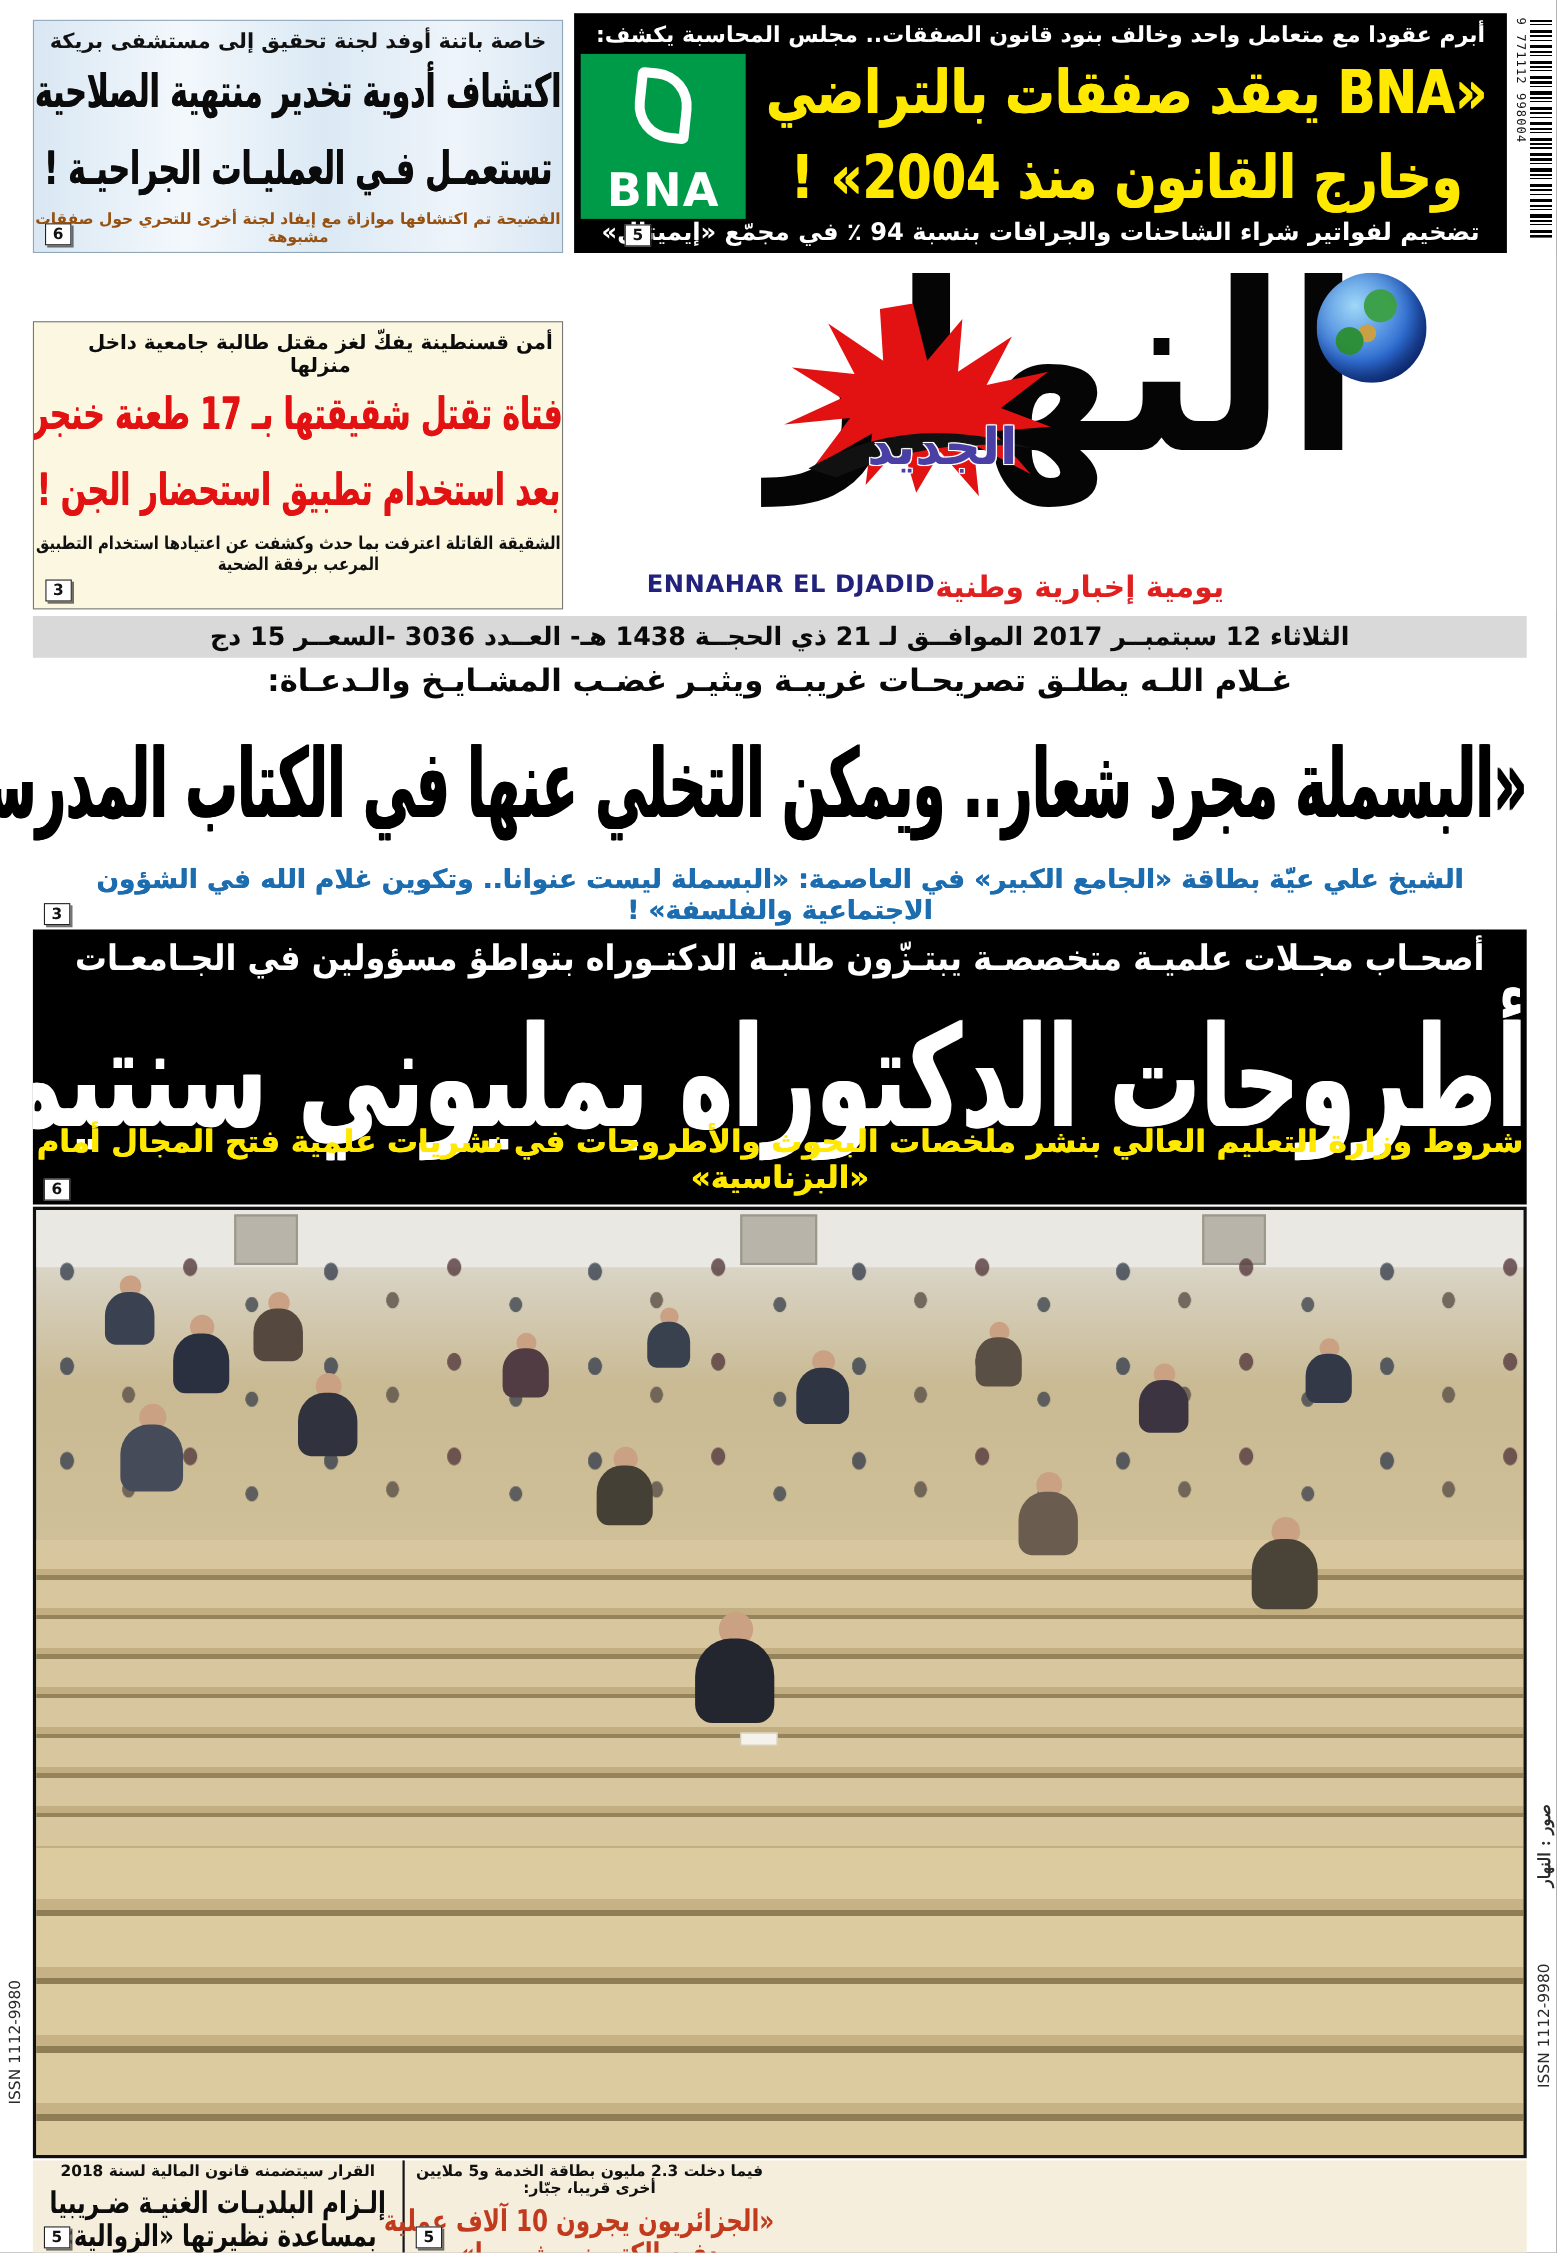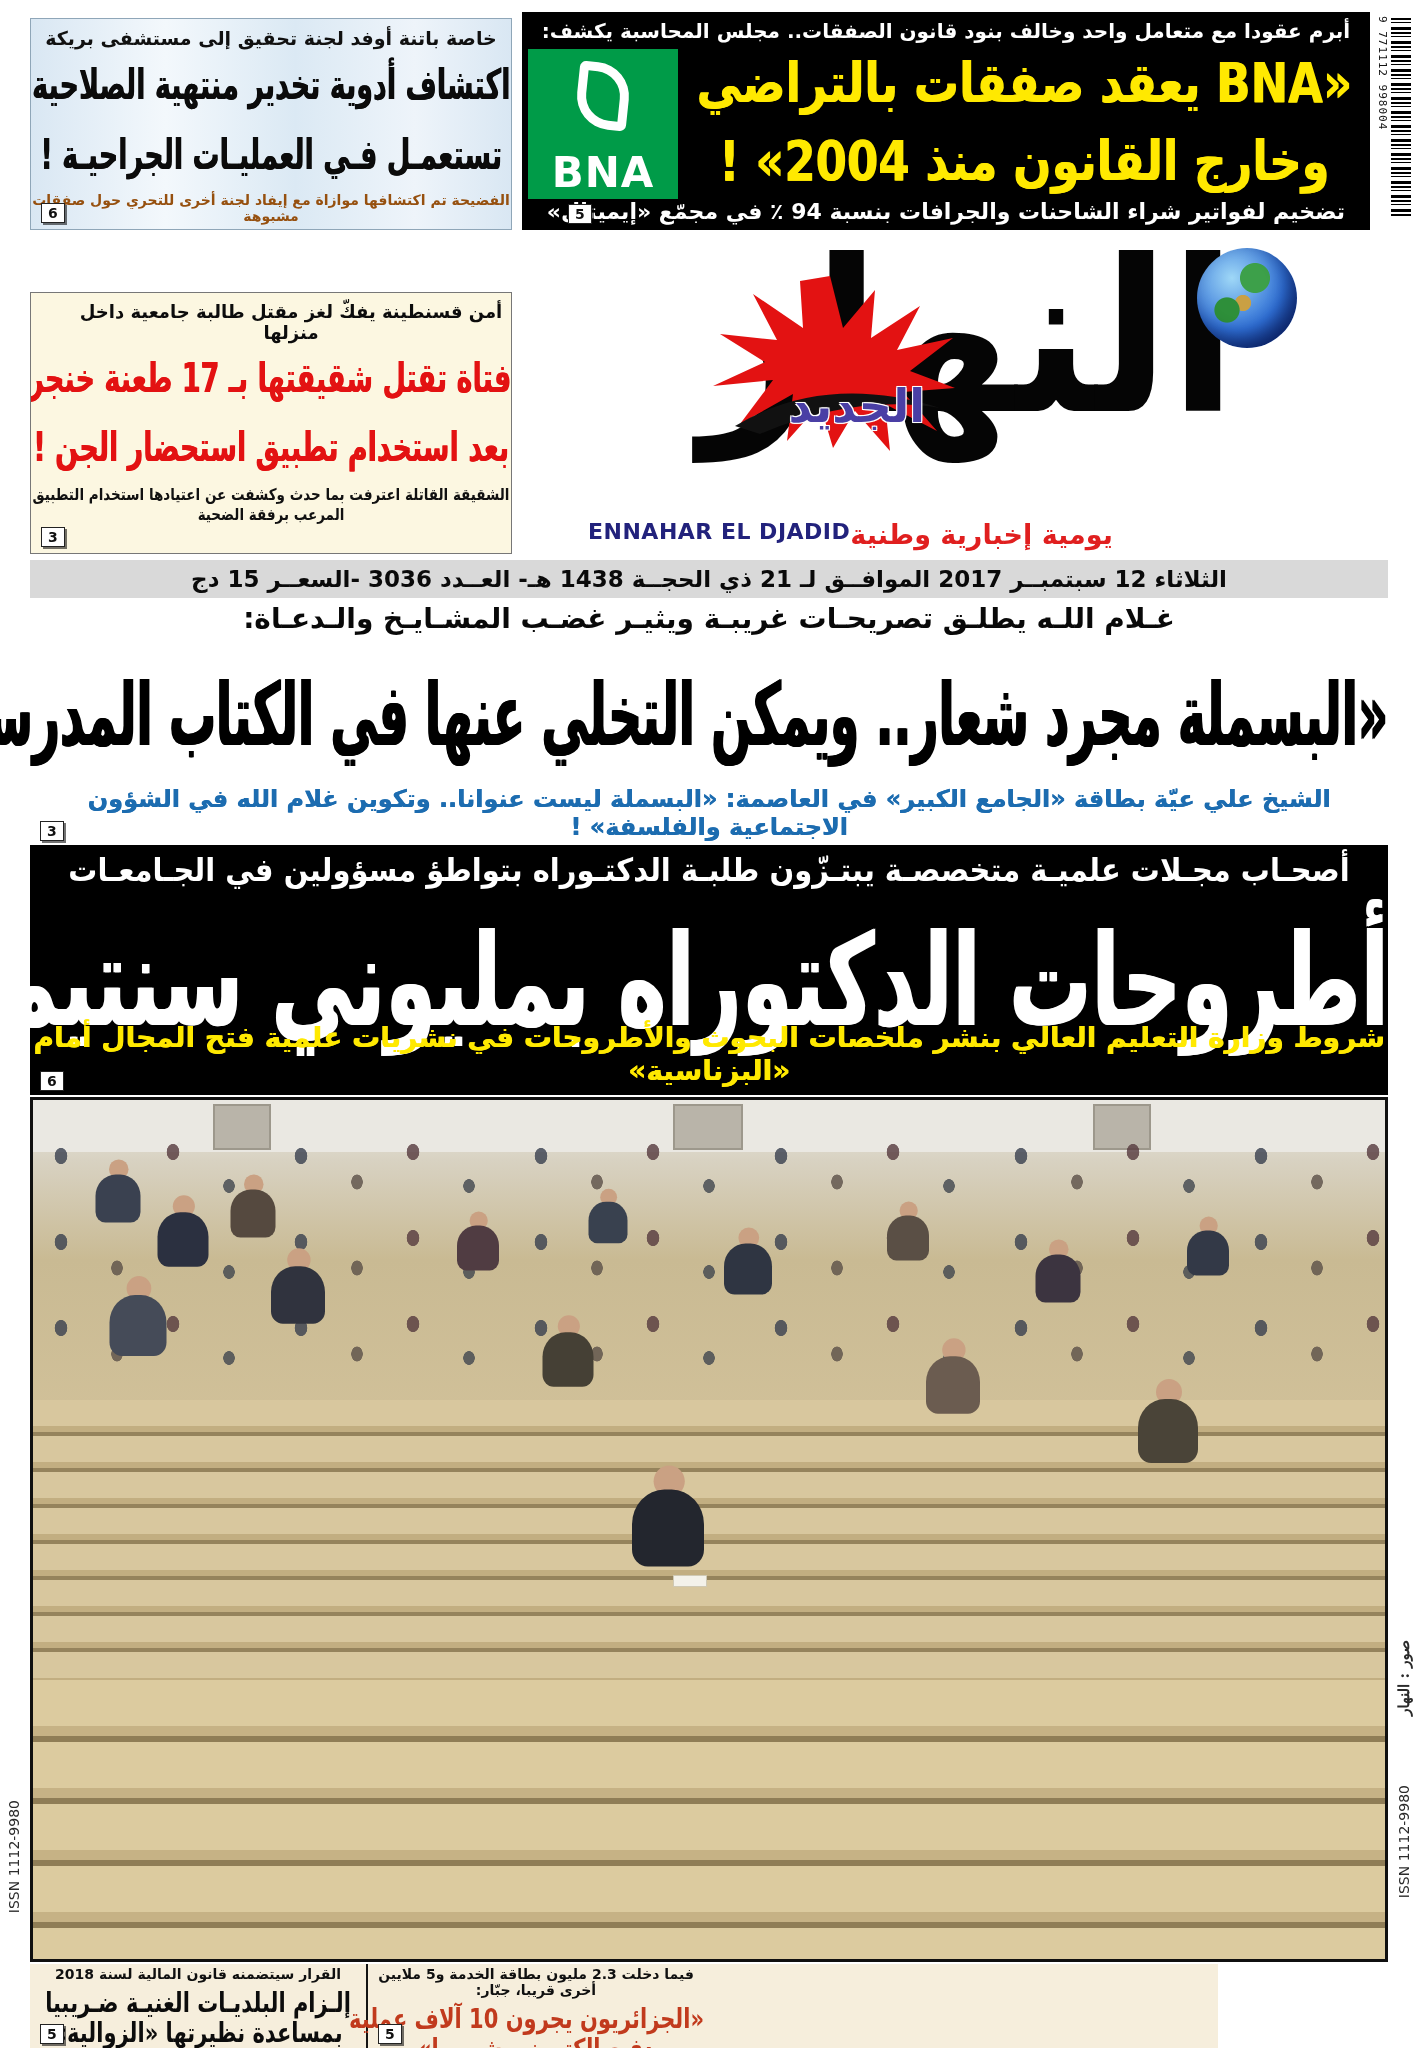--- a/index.html
+++ b/index.html
@@ -173,21 +173,21 @@
   .cap2 { color:#fff; }
 
   
   .vtext { position:absolute; writing-mode:vertical-rl; transform:rotate(180deg); color:#2b2b2b; direction:ltr; }
   .v-credit { right:2px; top:1640px; font-family:"DejaVu Serif",serif; font-size:15px; font-weight:bold; }
   .v-issn-r { right:3px; top:1785px; font-size:14px; }
   .v-issn-l { left:6px; top:1800px; font-size:14px; }
 
   
   .bottom-strip {
-    left:30px; top:1964px; width:1188px; height:84px; background:#f6eedc;
+    left:30px; top:1964px; width:1358px; height:84px; background:#f6eedc;
     display:flex; direction:ltr;
   }
   .bcol { position:relative; height:100%; padding-top:2px; direction:rtl; }
   .bcol + .bcol { border-left:2px solid #141414; }
   .bcol .kicker { font-size:14px; font-weight:bold; color:#101010; text-align:center; }
   .bcol .h { font-weight:bold; text-align:center; white-space:nowrap; transform:scaleY(1.3); transform-origin:top center; line-height:1.25; }
   .b-left  { width:336px; } .b-left .h  { font-size:21px; color:#0c0c0c; margin-top:4px; }
   .b-mid   { width:338px; } .b-mid .h   { font-size:21px; color:#c13a1d; margin-top:4px; }
   .b-right { width:682px; } .b-right .h { font-size:30px; color:#0c0c0c; margin-top:2px; }
   .bcol .pg { bottom:4px; }

